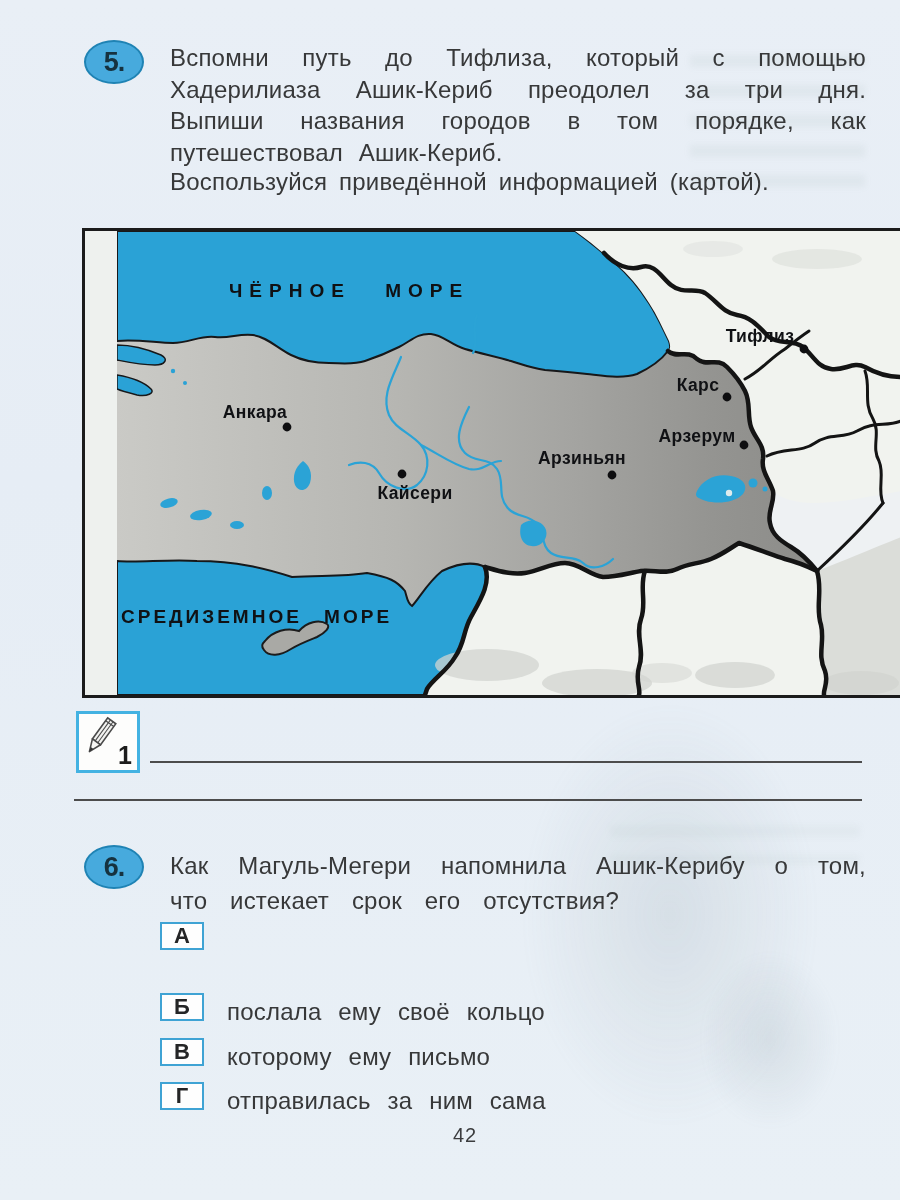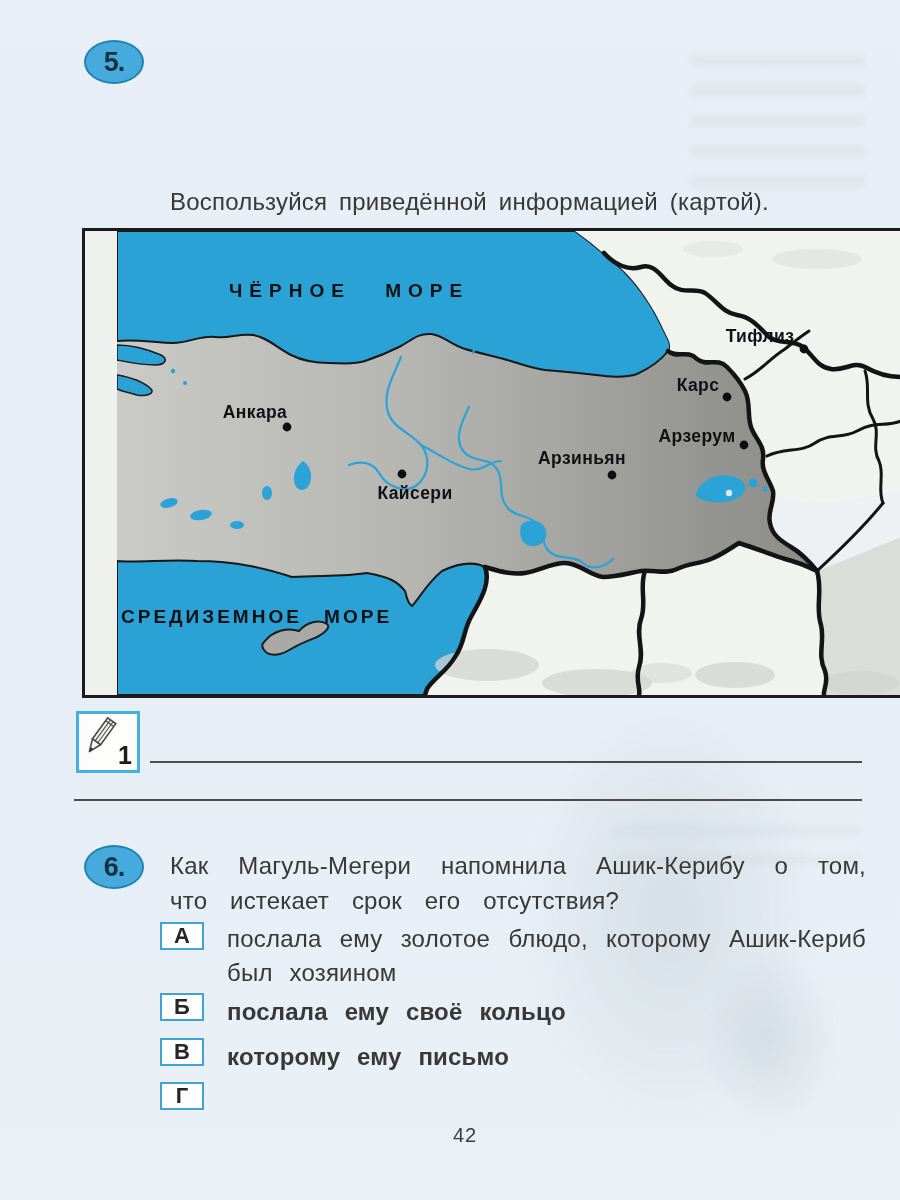--- a/index.html
+++ b/index.html
@@ -39,38 +39,39 @@
   .opt-row-box{
     position:absolute; left:160px; width:44px; height:28px; box-sizing:border-box;
     background:#fefefe; border:2px solid #3fa3d4;
     display:flex; align-items:center; justify-content:center;
     font-weight:bold; font-size:22px; color:#242526;
   }
   .opt-text{
     position:absolute; left:227px; width:639px; font-size:24px; line-height:33.5px;
     text-align:justify; word-spacing:10px; letter-spacing:.2px; color:#373839;
   }
-  .single{text-align:left;font-weight:bold;}
+  .single{text-align:left;}
   .page-num{position:absolute; left:410px; top:1124px; width:110px; text-align:center;
     font-size:20px; color:#3b3c3e; letter-spacing:1px;}
 </style>
 </head>
 <body>
 
 <div class="page">
 
   <div class="ghost g-lines" style="left:690px;top:55px;width:175px;height:150px;"></div>
   <div class="ghost g-blob" style="left:520px;top:700px;width:300px;height:430px;"></div>
   <div class="ghost g-lines" style="left:610px;top:825px;width:250px;height:40px;opacity:.35;"></div>
   <div class="ghost g-blob" style="left:700px;top:950px;width:140px;height:180px;"></div>
 
   <div class="badge" style="left:84px;top:40px;">
     <span>5.</span>
   </div>
-  <div class="qnote" style="top:188px;">Воспользуйся приведённой информацией (картой).</div>
+  <div class="qtext" style="top:42px;">Вспомни путь до Тифлиза, который с помощью Хадерилиаза Ашик-Кериб преодолел за три дня. Выпиши названия городов в том порядке, как путешествовал Ашик-Кериб.</div>
+  <div class="qnote" style="top:168px;">Воспользуйся приведённой информацией (картой).</div>
 
   <div class="map-frame">
     <svg width="784" height="464" viewBox="0 0 784 464">
       <defs>
         <linearGradient id="landgrad" x1="0" y1="0" x2="1" y2="0">
           <stop offset="0" stop-color="#cacac6"></stop>
           <stop offset=".40" stop-color="#b6b6b2"></stop>
           <stop offset=".65" stop-color="#a4a4a1"></stop>
           <stop offset=".85" stop-color="#949491"></stop>
           <stop offset="1" stop-color="#8c8c89"></stop>
@@ -229,30 +230,30 @@
   <div class="wline" style="left:74px;top:799px;width:788px;"></div>
 
   <div class="badge" style="left:84px;top:845px;">
     <span>6.</span>
   </div>
   <div class="qtext" style="top:848px;line-height:35px;word-spacing:16px;">Как Магуль-Мегери напомнила Ашик-Керибу о том, что истекает срок его отсутствия?</div>
 
   <div class="opt-row-box" style="top:922px;">
     <span>А</span>
   </div>
-  <div class="opt-text" style="top:922px;">послала ему золотое блюдо, которому Ашик-Кериб был хозяином</div>
 
   <div class="opt-row-box" style="top:993px;">
     <span>Б</span>
   </div>
   <div class="opt-text single" style="top:995px;">послала ему своё кольцо</div>
 
   <div class="opt-row-box" style="top:1038px;">
     <span>В</span>
   </div>
   <div class="opt-text single" style="top:1040px;">которому ему письмо</div>
 
   <div class="opt-row-box" style="top:1082px;">
     <span>Г</span>
   </div>
+  <div class="opt-text single" style="top:1084px;">отправилась за ним сама</div>
 
   <div class="page-num">42</div>
 </div>
 
 </body></html>

